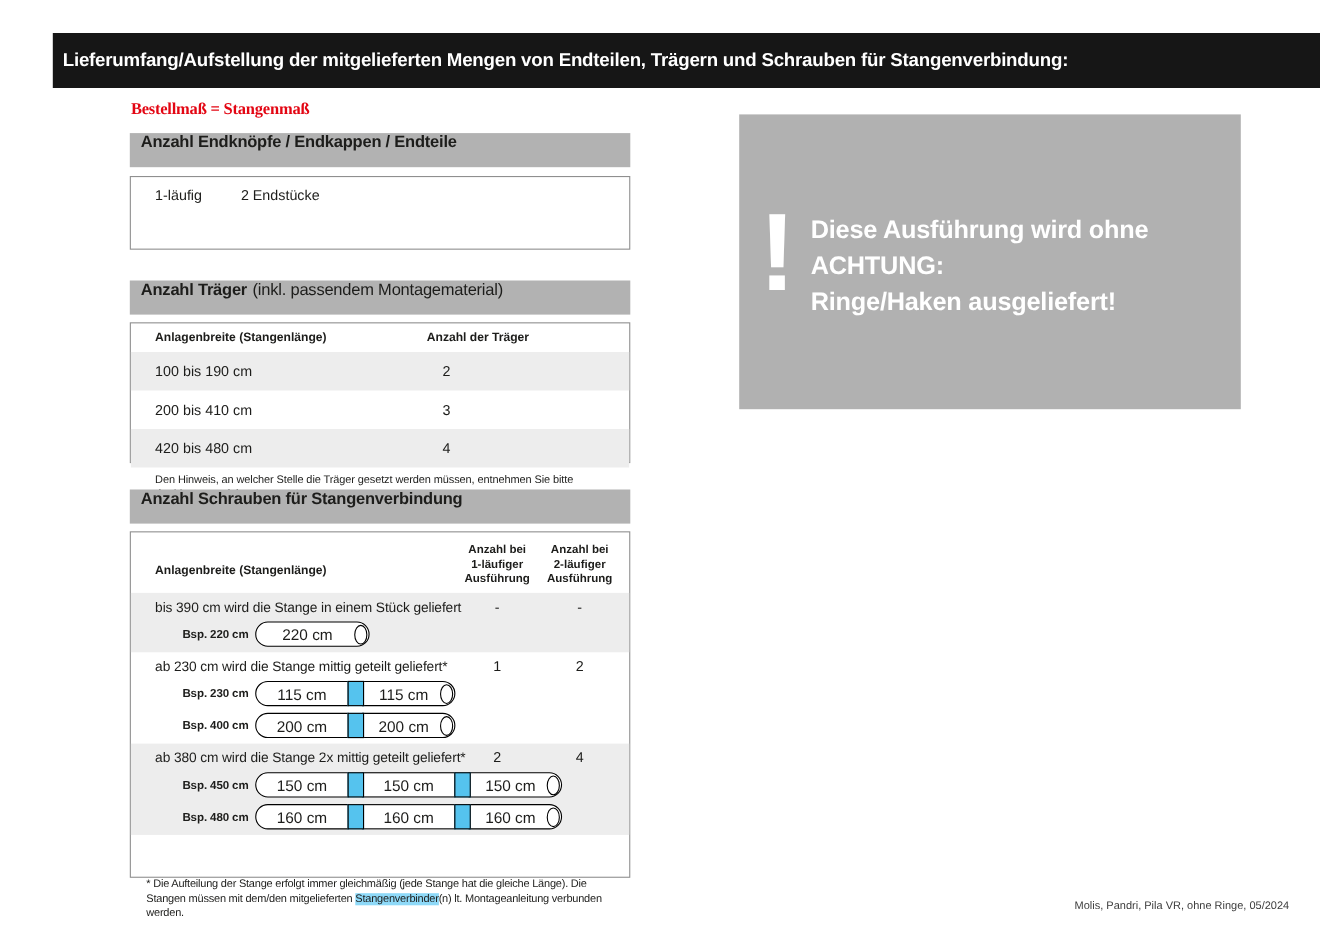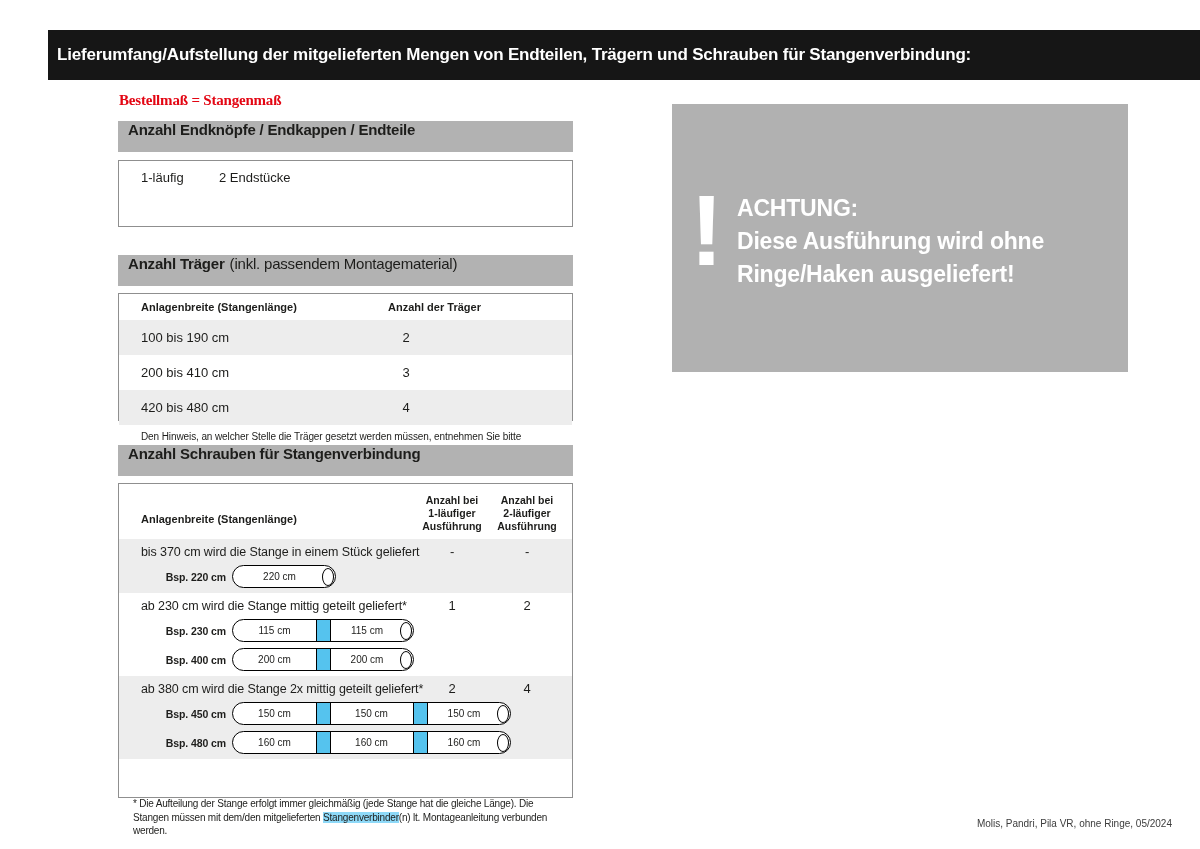--- a/index.html
+++ b/index.html
@@ -56,21 +56,21 @@
   .g-count.c1 { left:298px; }
   .g-count.c2 { left:373px; }
   .ex-row { display:flex; align-items:center; height:29px; }
   .ex-label { width:85px; margin-left:22px; text-align:right; font-size:10.5px; font-weight:bold; letter-spacing:-0.1px; }
   .rod { display:flex; align-items:center; margin-left:6px; }
   .seg { position:relative; height:23px; border:1.5px solid #000; background:#fff;
     display:flex; align-items:center; justify-content:center; flex:none; }
   .seg.first { border-radius:12px 0 0 12px; }
   .seg.last { border-radius:0 12px 12px 0; }
   .seg.first.last { border-radius:12px; }
-  .seg-label { font-size:10px; }
+  .seg-label { font-size:14px; }
   .seg.last .seg-label { margin-right:9px; }
   .endcap { position:absolute; right:1px; top:50%; transform:translateY(-50%); width:12px; height:18px;
     border:1.5px solid #000; border-radius:50%; background:#fff; }
   .connector { width:15px; height:23px; background:var(--connector-blue,#55c3ee);
     border:1.5px solid #000; margin:0 -1.5px; z-index:1; flex:none; }
   .t3-foot { padding:6px 12px 0 14px; font-size:10px; line-height:13.5px; letter-spacing:-0.2px;margin-top:32px; }
   .hl { background:var(--highlight-blue,#8ed9f8); }
 
   
   .warnbox { position:absolute; left:672px; top:104px; width:456px; height:268px;
@@ -140,21 +140,21 @@
     <span class="t3-colh c1">Anzahl bei
 1-läufiger
 Ausführung</span>
     <span class="t3-colh c2">Anzahl bei
 2-läufiger
 Ausführung</span>
   </div>
   <div>
       <div class="group shade">
         <div class="g-desc">
-          <span>bis 370 cm wird die Stange in einem Stück geliefert</span>
+          <span>bis 390 cm wird die Stange in einem Stück geliefert</span>
           <span class="g-count c1">-</span>
           <span class="g-count c2">-</span>
         </div>
         <div class="ex-row">
           <span class="ex-label">Bsp. 220 cm</span>
           <div class="rod">
             <div class="seg first last" style="width: 104px;">
               <span class="seg-label">220 cm</span>
               <span class="endcap"></span>
             </div>
@@ -235,19 +235,19 @@
           </div>
         </div>
       </div>
     </div>
   <div class="t3-foot"><span>* Die Aufteilung der Stange erfolgt immer gleichmäßig (jede Stange hat die gleiche Länge). Die Stangen müssen mit dem/den mitgelieferten </span><span class="hl">Stangenverbinder</span><span>(n) lt. Montageanleitung verbunden werden.</span></div>
 </div>
 
 <div class="warnbox">
   <div class="bang">!</div>
   <div class="warntext">
+    <div>Diese Ausführung wird ohne</div>
     <div>ACHTUNG:</div>
-    <div>Diese Ausführung wird ohne</div>
     <div>Ringe/Haken ausgeliefert!</div>
   </div>
 </div>
 
 <div class="docfoot">Molis, Pandri, Pila VR, ohne Ringe, 05/2024</div>
 
 </body></html>

